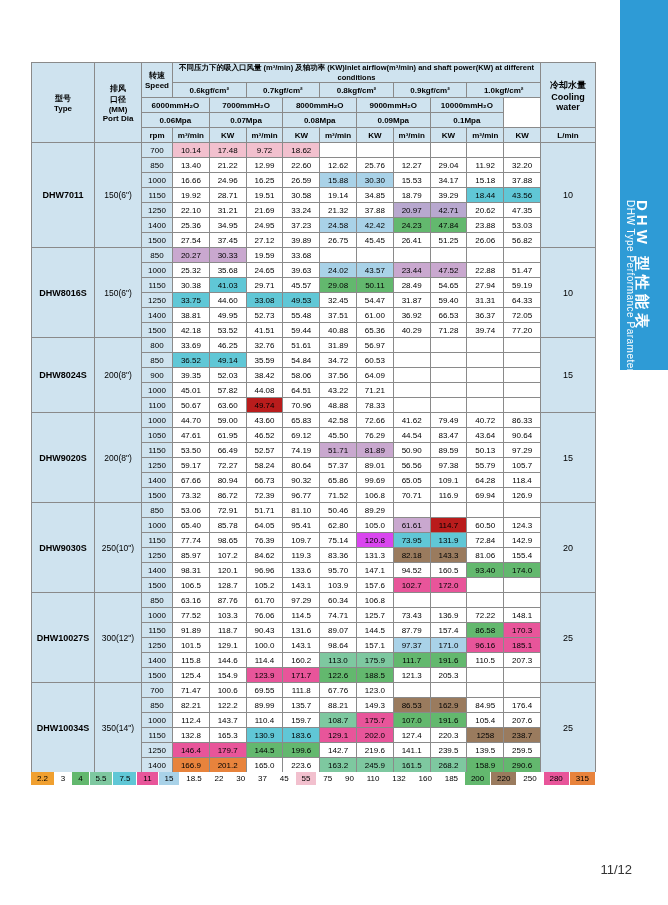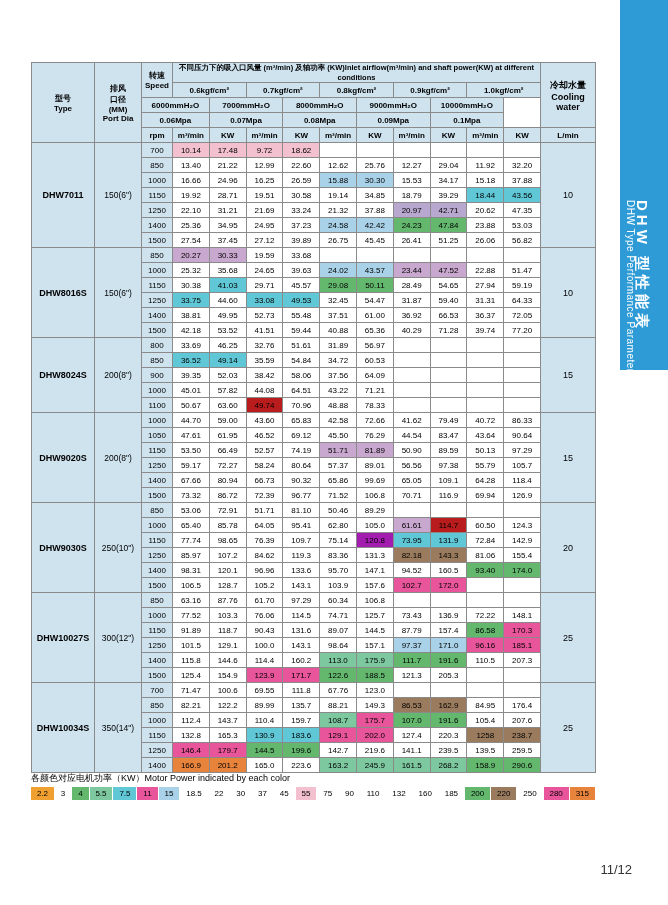--- a/index.html
+++ b/index.html
@@ -481,21 +481,21 @@
           <td class="" style="background:#ffffff">60.50</td>
           <td class="" style="background:#ffffff">124.3</td>
         </tr>
         <tr>
           <td class="rpm-cell">1150</td>
           <td class="" style="background:#ffffff">77.74</td>
           <td class="" style="background:#ffffff">98.65</td>
           <td class="" style="background:#ffffff">76.39</td>
           <td class="" style="background:#ffffff">109.7</td>
           <td class="" style="background:#ffffff">75.14</td>
-          <td class="" style="background:#a21caf">120.8</td>
+          <td class="" style="background:#d946ef">120.8</td>
           <td class="" style="background:#60c7d6">73.95</td>
           <td class="" style="background:#60c7d6">131.9</td>
           <td class="" style="background:#ffffff">72.84</td>
           <td class="" style="background:#ffffff">142.9</td>
         </tr>
         <tr>
           <td class="rpm-cell">1250</td>
           <td class="" style="background:#ffffff">85.97</td>
           <td class="" style="background:#ffffff">107.2</td>
           <td class="" style="background:#ffffff">84.62</td>
@@ -693,21 +693,20 @@
           <td class="" style="background:#7ec8a0">161.5</td>
           <td class="" style="background:#7ec8a0">268.2</td>
           <td class="" style="background:#63b86e">158.9</td>
           <td class="" style="background:#63b86e">290.6</td>
         </tr>
       </tbody>
   </table>
 </div>
 
 <div class="legend-wrap">
-  <div class="legend-title">各颜色对应电机功率（KW）Motor Power indicated by each color</div>
   <div class="legend" id="legend-row">
       <div style="background: rgb(240, 160, 48);">2.2</div>
       <div style="background: rgb(255, 255, 255);">3</div>
       <div style="background: rgb(99, 184, 110);">4</div>
       <div style="background: rgb(126, 200, 160);">5.5</div>
       <div style="background: rgb(96, 199, 214);">7.5</div>
       <div style="background: rgb(232, 85, 154);">11</div>
       <div style="background: rgb(169, 210, 232);">15</div>
       <div style="background: rgb(255, 255, 255);">18.5</div>
       <div style="background: rgb(255, 255, 255);">22</div>

